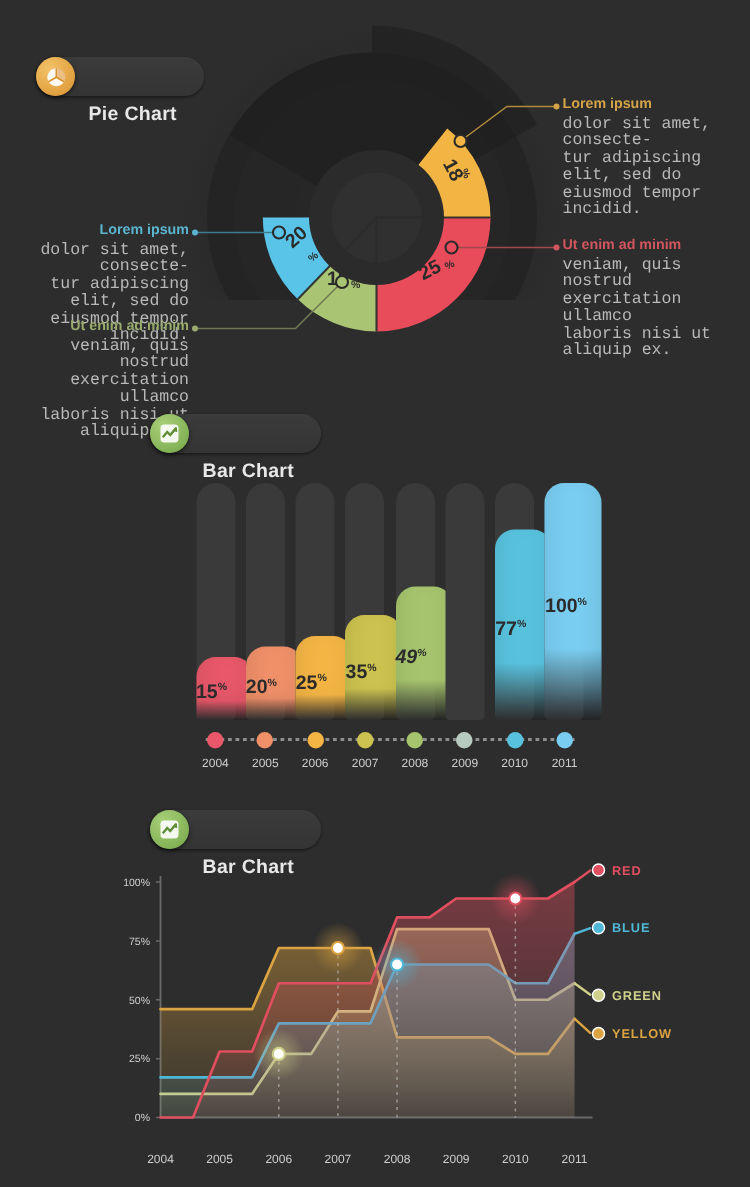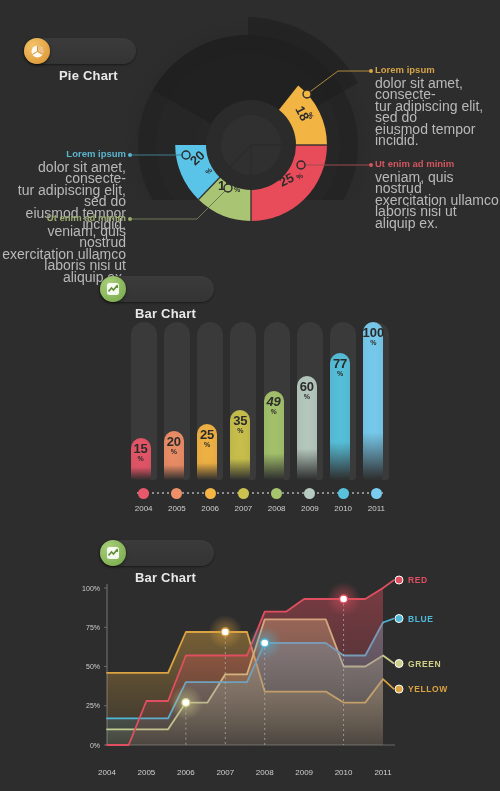--- a/index.html
+++ b/index.html
@@ -34,34 +34,34 @@
     white-space:nowrap;
     margin-top:48px;
   }
 
   
   #pie-section{position:absolute;left:0;top:0;width:500px;height:275px;}
   .radial-bg{position:absolute;left:118px;top:-60px;width:260px;height:260px;}
 
   .callout{position:absolute;width:125px;line-height:11.5px;}
   .callout .ctitle{font-size:9.5px;font-weight:bold;margin-bottom:2px;display:block;}
-  .callout .cbody{font-size:14px;color:#b9b9b9;display:block;}
+  .callout .cbody{font-size:11px;color:#b9b9b9;display:block;font-family:Liberation Mono, monospace;}
   .callout.right{text-align:left;}
   .callout.left{text-align:right;}
 
   
   #bar-section{position:absolute;left:0;top:270px;width:500px;height:250px;}
   .bars{position:absolute;left:127px;top:52px;width:266px;height:158px;}
   .track{
     position:absolute;bottom:0;width:26px;
     background:#3a3a3a;border-radius:13px 13px 3px 3px;
   }
   .bar{
-    position:absolute;bottom:0;width:20px;border-radius:13px 13px 3px 3px;
-    display:flex;flex-direction:column;align-items:center;
+    position:absolute;bottom:0;width:38px;border-radius:13px 13px 3px 3px;
+    display:flex;flex-direction:row;align-items:center;
     box-shadow:inset 0 -10px 16px rgba(0,0,0,.12);
   }
   .bar .bv{font-size:13px;font-weight:bold;color:#2b2b2b;margin-top:5px;line-height:12px;}
   .bar .bp{font-size:7px;font-weight:bold;color:#2b2b2b;line-height:7px;}
   .axis-dots{position:absolute;left:127px;top:218px;width:266px;height:11px;}
   .dotline{
     position:absolute;left:10px;right:10px;top:4px;height:2px;
     background-image:linear-gradient(to right,#8f8f8f 50%,transparent 50%);
     background-size:5px 2px;background-repeat:repeat-x;
   }
@@ -224,24 +224,20 @@
         <div class="bar" style="left: 103.375px; height: 69.6px; background: linear-gradient(rgb(203, 194, 79) 0%, rgb(203, 194, 79) 70%, rgba(0, 0, 0, 0.1) 100%);">
           <span class="bv">35</span>
           <span class="bp">%</span>
         </div>
         <div class="track" style="left: 136.625px; height: 158px;"></div>
         <div class="bar" style="left: 136.625px; height: 88.64px; background: linear-gradient(rgb(166, 196, 109) 0%, rgb(166, 196, 109) 70%, rgba(0, 0, 0, 0.1) 100%); font-style: italic;">
           <span class="bv">49</span>
           <span class="bp">%</span>
         </div>
         <div class="track" style="left: 169.875px; height: 158px;"></div>
-        <div class="bar" style="left: 169.875px; height: 103.6px; background: linear-gradient(rgb(184, 203, 193) 0%, rgb(184, 203, 193) 70%, rgba(0, 0, 0, 0.1) 100%);">
-          <span class="bv">60</span>
-          <span class="bp">%</span>
-        </div>
         <div class="track" style="left: 203.125px; height: 158px;"></div>
         <div class="bar" style="left: 203.125px; height: 126.72px; background: linear-gradient(rgb(88, 194, 221) 0%, rgb(88, 194, 221) 70%, rgba(0, 0, 0, 0.1) 100%); text-align: center;">
           <span class="bv">77</span>
           <span class="bp">%</span>
         </div>
         <div class="track" style="left: 236.375px; height: 158px;"></div>
         <div class="bar" style="left: 236.375px; height: 158px; background: linear-gradient(rgb(121, 205, 240) 0%, rgb(121, 205, 240) 70%, rgba(0, 0, 0, 0.1) 100%);">
           <span class="bv">100</span>
           <span class="bp">%</span>
         </div>

